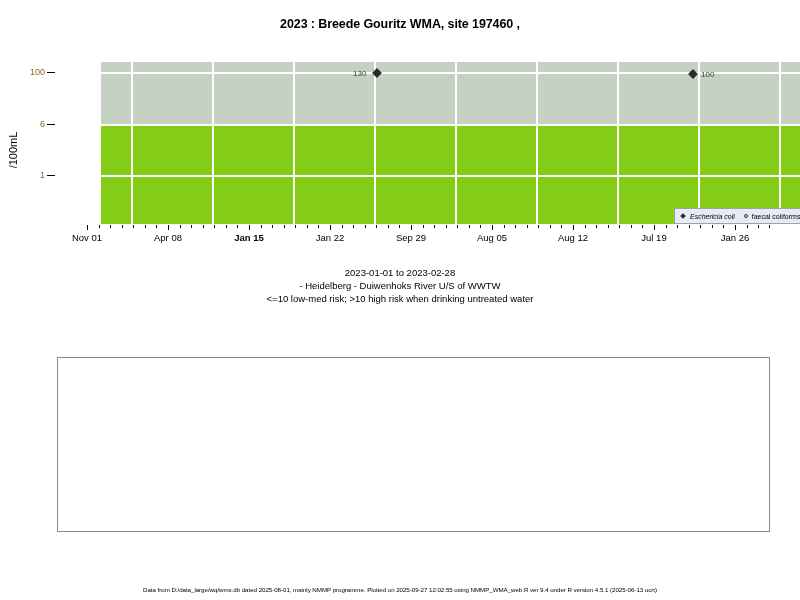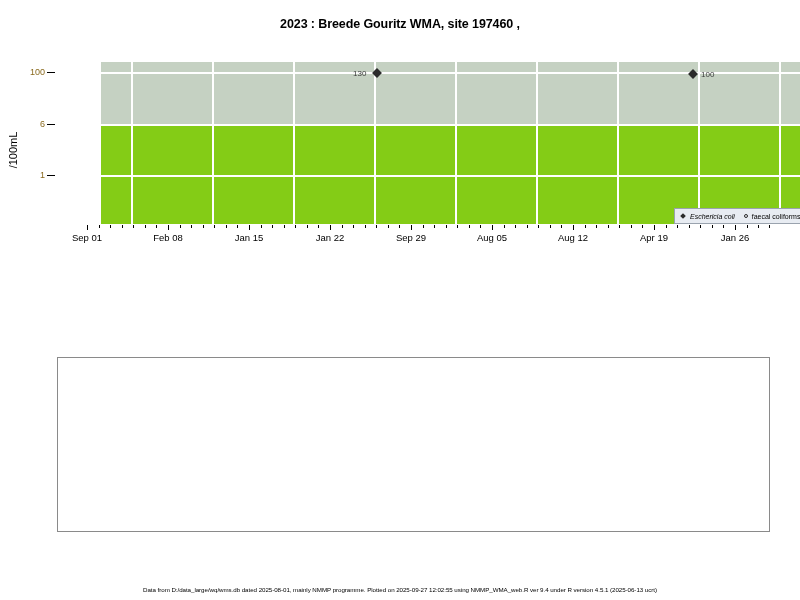--- a/index.html
+++ b/index.html
@@ -228,29 +228,34 @@
     <div class="xtick-minor" style="left:666px;"></div>
     <div class="xtick-minor" style="left:677px;"></div>
     <div class="xtick-minor" style="left:689px;"></div>
     <div class="xtick-minor" style="left:700px;"></div>
     <div class="xtick-minor" style="left:712px;"></div>
     <div class="xtick-minor" style="left:723px;"></div>
     <div class="xtick-minor" style="left:747px;"></div>
     <div class="xtick-minor" style="left:758px;"></div>
     <div class="xtick-minor" style="left:769px;"></div>
 
-    <div class="xlab" style="left:87px;">Sep 01</div>
-    <div class="xlab" style="left:168px;">Feb 08</div>
-    <div class="xlab" style="left:249px;">Jan 15</div>
+    <div class="xlab" style="left:87px;">Nov 01</div>
+    <div class="xlab" style="left:168px;">Apr 08</div>
+    <div class="xlab" style="left:249px;font-weight:bold;">Jan 15</div>
     <div class="xlab" style="left:330px;">Jan 22</div>
     <div class="xlab" style="left:411px;">Sep 29</div>
     <div class="xlab" style="left:492px;">Aug 05</div>
     <div class="xlab" style="left:573px;">Aug 12</div>
-    <div class="xlab" style="left:654px;">Apr 19</div>
+    <div class="xlab" style="left:654px;">Jul 19</div>
     <div class="xlab" style="left:735px;">Jan 26</div>
 
+    <div class="subtitle">
+      <span>2023-01-01 to 2023-02-28</span>
+      <span>- Heidelberg - Duiwenhoks River U/S of WWTW</span>
+      <span>&lt;=10 low-med risk; &gt;10 high risk when drinking untreated water</span>
+    </div>
   </div>
 
   <div class="empty-box"></div>
 
   <div class="footer">Data from D:/data_large/wq/wms.db dated 2025-08-01, mainly NMMP programme. Plotted on 2025-09-27 12:02:55 using NMMP_WMA_web.R ver 9.4 under R version 4.5.1 (2025-06-13 ucrt)</div>
 
 </div>
 
 </body></html>

